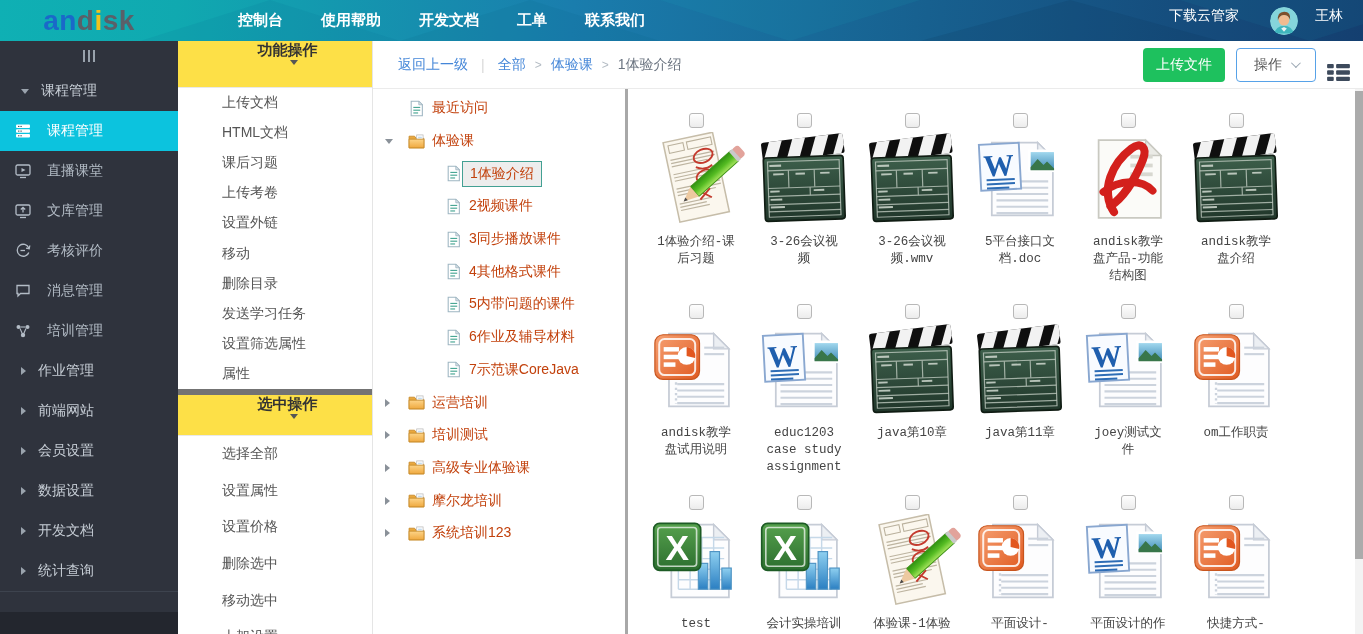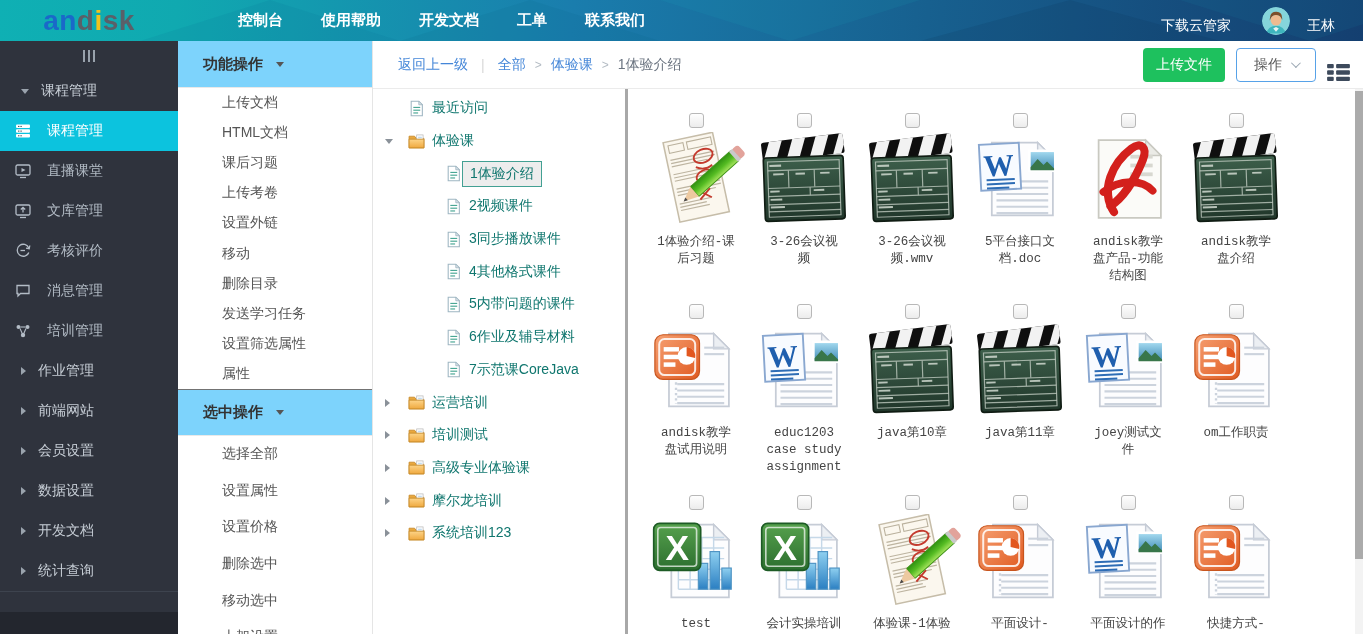--- a/index.html
+++ b/index.html
@@ -9,21 +9,21 @@
 .topbar{height:41px;flex:none;display:flex;align-items:center;position:relative;background:linear-gradient(95deg,#0fb0b4 0%,#10a9b0 13%,#1a7dad 42%,#17608f 68%,#143f70 100%);overflow:hidden;}
 .tri-dec{position:absolute;top:0;height:41px;opacity:.12;}
 .t1{left:400px;width:260px;background:#0b5f86;clip-path:polygon(0 100%,50% 0,100% 100%);}
 .t2{left:660px;width:260px;background:#1ad0d8;clip-path:polygon(0 0,100% 0,50% 100%);opacity:.07;}
 .t3{left:920px;width:300px;background:#06284e;clip-path:polygon(0 100%,50% 0,100% 100%);}
 .t4{left:1180px;width:260px;background:#1ad0d8;clip-path:polygon(0 0,100% 0,50% 100%);opacity:.06;}
 .t5{left:140px;width:260px;background:#0b6f92;clip-path:polygon(0 100%,50% 0,100% 100%);}
 .logo-box{width:178px;flex:none;text-align:center;font-size:28px;font-weight:bold;letter-spacing:.5px;position:relative;}
 .top-nav{display:flex;gap:38px;margin-left:60px;position:relative;}
 .nav-item{color:#fff;font-size:15px;font-weight:bold;cursor:pointer;}
-.top-right{margin-left:auto;display:flex;align-items:flex-end;padding-right:28px;position:relative;}
+.top-right{margin-left:auto;display:flex;align-items:flex-start;padding-right:20px;position:relative;}
 .download{color:#fff;font-size:14px;}
 .avatar{width:28px;height:28px;border-radius:50%;margin-left:31px;overflow:hidden;flex:none;}
 .uname{color:#fff;font-size:14px;margin-left:17px;}
 
 .main{flex:1;display:flex;min-height:0;}
 
 .sidebar{width:178px;flex:none;background:#2f333d;position:relative;}
 .side-collapse{height:30px;display:flex;align-items:center;justify-content:center;gap:3px;}
 .side-collapse i{width:2px;height:12px;background:#99a2ac;display:block;}
 .side-group{height:40px;display:flex;align-items:center;padding-left:21px;color:#c7ced6;font-size:14px;cursor:pointer;}
@@ -32,43 +32,43 @@
 .side-item .silabel{margin-left:15px;}
 .side-item.active{background:#0cc3de;color:#fff;}
 .sicon{width:18px;height:18px;flex:none;}
 .tri{width:0;height:0;display:inline-block;}
 .tri.down{border-left:4.5px solid transparent;border-right:4.5px solid transparent;border-top:5.5px solid #9aa3ad;}
 .tri.right{border-top:4.5px solid transparent;border-bottom:4.5px solid transparent;border-left:5.5px solid #9aa3ad;}
 .side-divider{height:1px;background:#3d434e;}
 .side-footer{position:absolute;left:0;bottom:0;width:100%;height:22px;background:#23262e;}
 
 .panel2{width:195px;flex:none;background:#fff;border-right:1px solid #e5e5e5;}
-.p2-header{height:47px;background:#7dd3fc;border-bottom:1px solid #e9e9e9;display:flex;align-items:center;padding-left:25px;}
-.p2-header.second{border-top:1px solid #737373;}
+.p2-header{height:47px;background:#fde047;border-bottom:1px solid #e9e9e9;display:flex;align-items:center;padding-left:25px;flex-direction:column;}
+.p2-header.second{border-top:6px solid #737373;}
 .p2-title{font-size:15px;font-weight:bold;color:#333;}
 .p2-header .tri.down{margin-left:13px;border-top-color:#555;}
 .p2-item{display:flex;align-items:center;padding-left:44px;font-size:14px;color:#555;cursor:pointer;}
 .g0 .p2-item{height:30.1px;}
 .g1 .p2-item{height:36.6px;}
 
 .content{flex:1;display:flex;flex-direction:column;min-width:0;background:#fff;}
 .chead{height:48px;flex:none;border-bottom:1px solid #ebebeb;display:flex;align-items:center;padding:0 13px 0 25px;}
 .bc-link{color:#4486d8;font-size:14px;cursor:pointer;}
 .bc-bar{color:#d8d8d8;margin:0 13px;font-size:14px;}
 .bc-chev{color:#b4bcc4;margin:0 9px;font-size:12px;}
 .bc-cur{color:#6b7480;font-size:14px;}
 .chead-right{margin-left:auto;display:flex;align-items:flex-end;}
 .btn-green{width:82px;height:34px;border-radius:4px;background:#1ec15e;color:#fff;font-size:14px;display:flex;align-items:center;justify-content:center;cursor:pointer;}
 .btn-op{width:80px;height:34px;border:1px solid #57a2e8;border-radius:4px;background:#fff;color:#555;font-size:14px;display:flex;align-items:center;justify-content:center;margin-left:11px;cursor:pointer;}
 .chev-down{width:7px;height:7px;border-right:1.6px solid #9aa6b2;border-bottom:1.6px solid #9aa6b2;transform:rotate(45deg) translateY(-2px);margin-left:9px;}
 .view-icon{width:23px;height:19px;margin-left:11px;cursor:pointer;}
 .cbody{flex:1;display:flex;position:relative;overflow:hidden;min-height:0;}
 
 .tree{width:252px;flex:none;padding-top:3px;overflow:hidden;}
-.trow{height:32.7px;display:flex;align-items:center;font-size:14px;color:#0f766e;cursor:pointer;}
+.trow{height:32.7px;display:flex;align-items:center;font-size:14px;color:#c2410c;cursor:pointer;}
 .trow.lv0{padding-left:12px;}
 .trow.lv1{padding-left:72px;}
 .tree-arrow{width:23px;flex:none;display:flex;align-items:center;}
 .tree-arrow .tri.down{border-top-color:#8a9199;border-left-width:4px;border-right-width:4px;border-top-width:5px;}
 .tree-arrow .tri.right{border-left-color:#8a9199;border-top-width:4px;border-bottom-width:4px;border-left-width:5px;}
 .ticon{width:17px;height:17px;margin-right:7px;flex:none;}
 .tlabel{white-space:nowrap;}
 .tlabel.selected{border:1px solid #43a093;background:#ededed;padding:3px 7px;margin-left:-7px;}
 .splitter{width:3px;flex:none;background:#a8a8a8;cursor:col-resize;}
 

